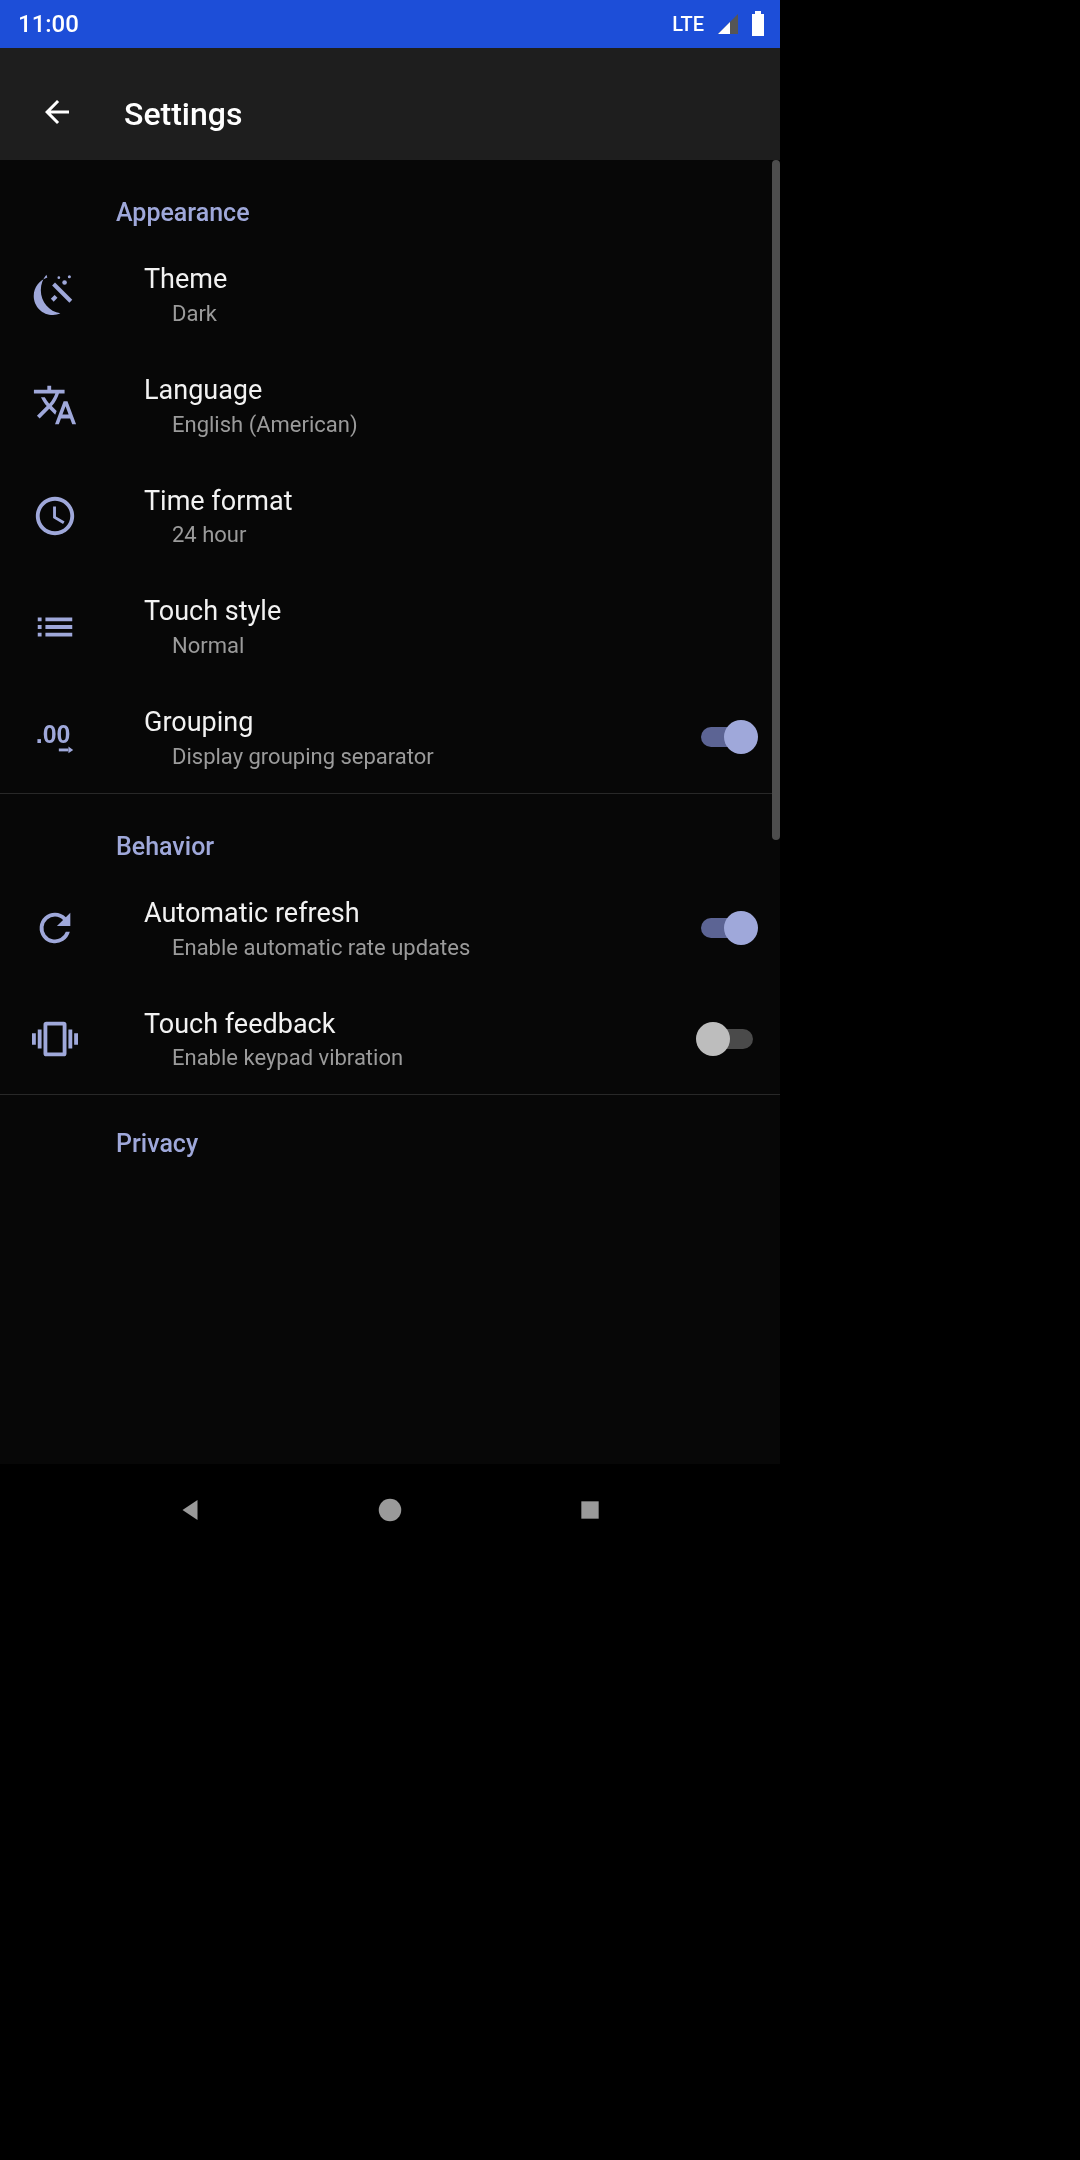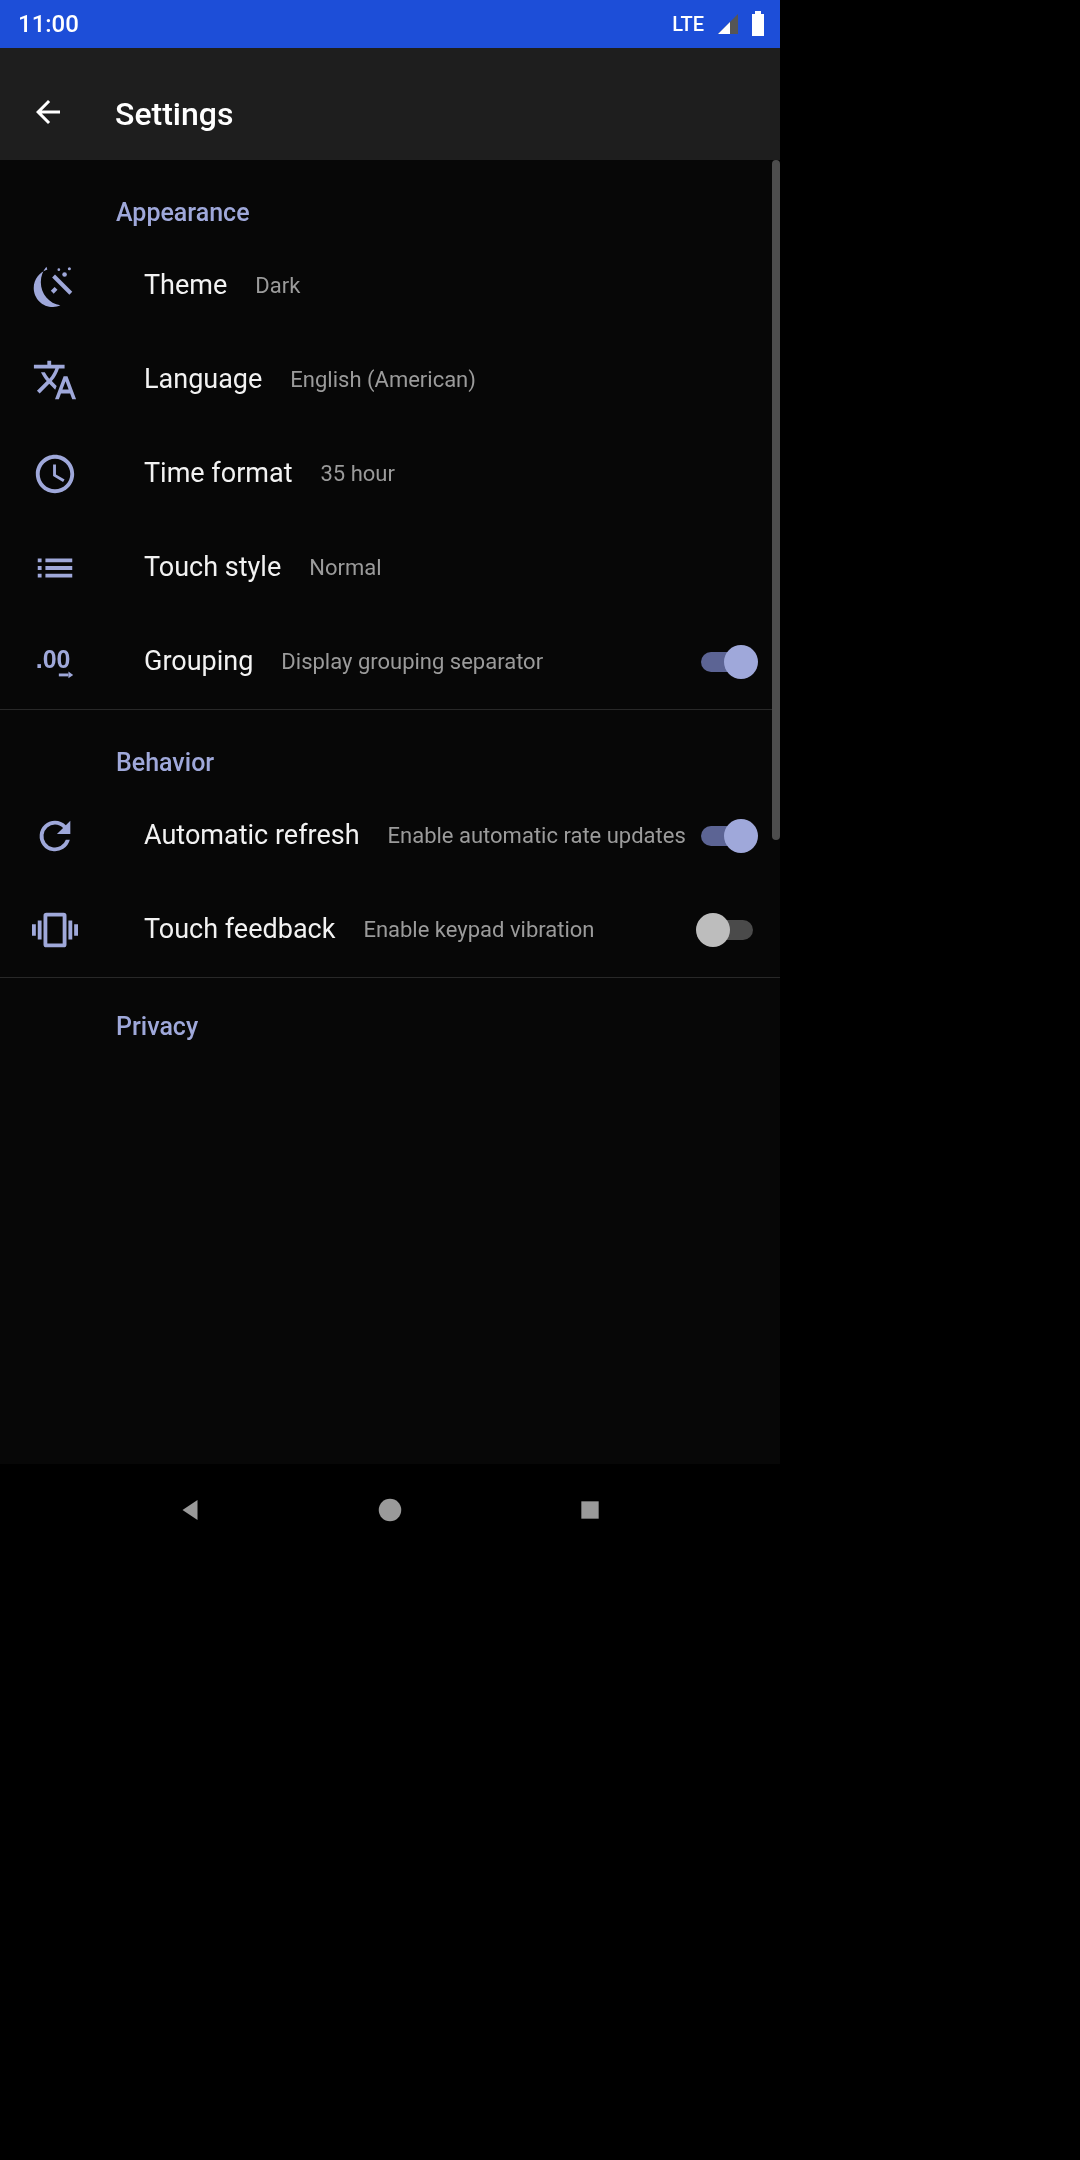--- a/index.html
+++ b/index.html
@@ -33,21 +33,21 @@
       align-items: center;
       gap: 10px;
     }
     .status-right svg { display:block; }
     
     .app-bar {
       height: 131px;
       background: #1e1e1e;
       display: flex;
       align-items: center;
-      padding-left: 13px;
+      padding-left: 22px;
     }
     .app-bar .back {
       width: 70px;
       height: 70px;
       display:flex;
       align-items:center;
       justify-content:center;
     }
     .app-bar-title {
       font-size: 32px;
@@ -90,21 +90,21 @@
       width: 120px;
       display:flex;
       align-items:center;
       justify-content:flex-start;
       padding-left: 8px;
     }
     .pref-icon svg { fill: #9FA8DA; }
     .pref-texts {
       flex: 1;
       display: flex;
-      flex-direction: row;
+      flex-direction: column;
       padding-right: 8px;
     }
     .pref-title {
       font-size: 27px;
       color: #f2f2f2;
       font-weight: 400;
       line-height: 1.25;
     }
     .pref-summary {
       font-size: 22px;
@@ -225,21 +225,21 @@
   </div>
 
   <div class="pref">
     <div class="pref-icon">
       <svg width="46" height="46" viewBox="0 0 24 24">
         <path d="M12 2C6.5 2 2 6.5 2 12s4.5 10 10 10 10-4.5 10-10S17.5 2 12 2zm0 18c-4.4 0-8-3.6-8-8s3.6-8 8-8 8 3.6 8 8-3.6 8-8 8zm.5-13H11v6l5.2 3.2.8-1.3-4.5-2.7V7z"></path>
       </svg>
     </div>
     <div class="pref-texts">
       <span class="pref-title">Time format</span>
-      <span class="pref-summary">35 hour</span>
+      <span class="pref-summary">24 hour</span>
     </div>
   </div>
 
   <div class="pref">
     <div class="pref-icon">
       <svg width="46" height="46" viewBox="0 0 24 24">
         <path d="M3 13h2v-2H3v2zm0 4h2v-2H3v2zm0-8h2V7H3v2zm4 4h14v-2H7v2zm0 4h14v-2H7v2zM7 7v2h14V7H7z"></path>
       </svg>
     </div>
     <div class="pref-texts">

